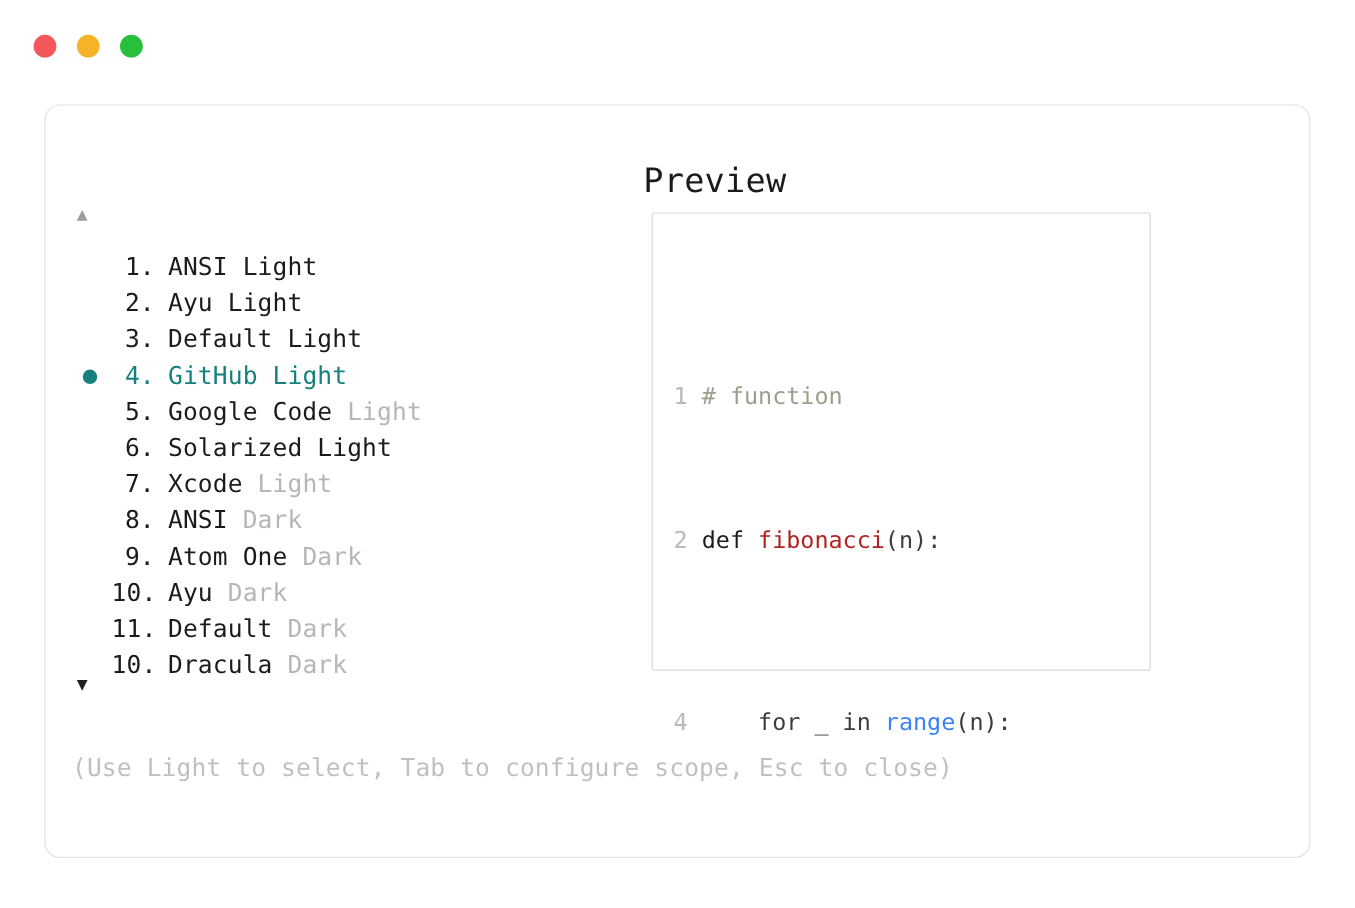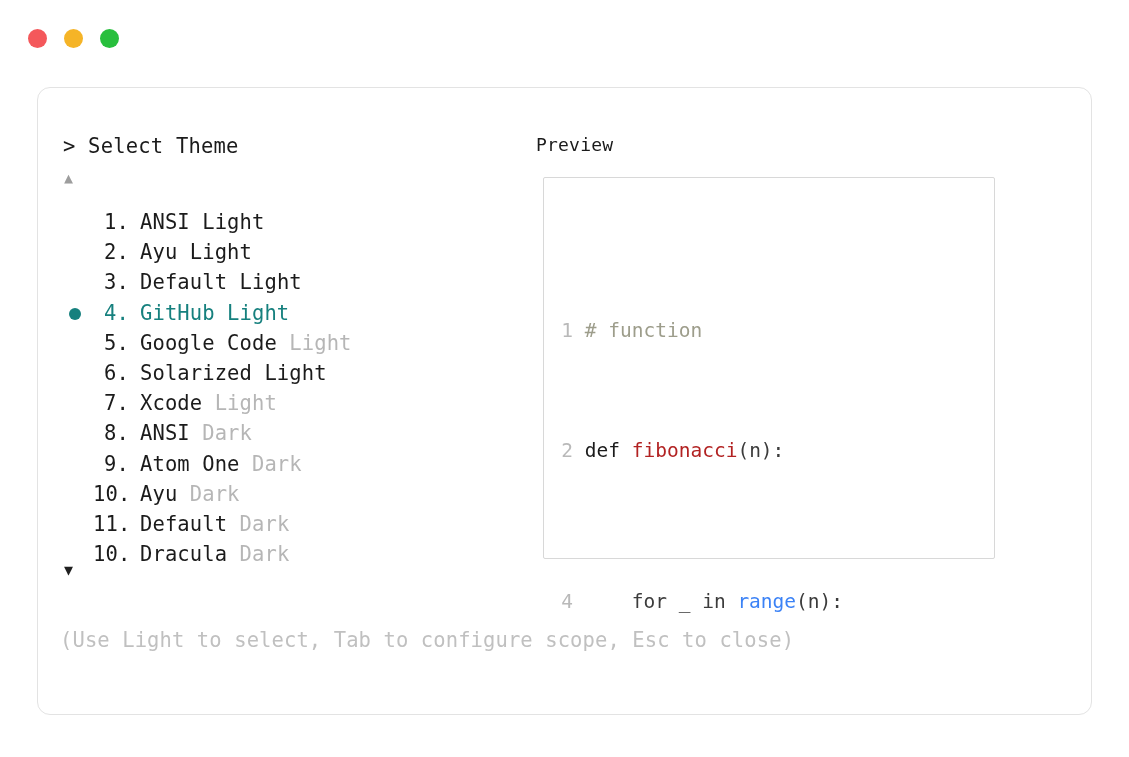--- a/index.html
+++ b/index.html
@@ -61,21 +61,21 @@
     top: 46px;
     font-size: 20.5px;
     letter-spacing: 0.2px;
     color: #1b1b1b;
     white-space: pre;
   }
   .preview-header {
     position: absolute;
     left: 498px;
     top: 46px;
-    font-size: 18px;
+    font-size: 28px;
     letter-spacing: 0.2px;
     color: #1b1b1b;
     white-space: pre;
   }
 
   
   .list-col {
     position: absolute;
     left: 25px;
     top: 80px;
@@ -147,21 +147,21 @@
     color: #c0c0c0;
     white-space: pre;
     letter-spacing: 0.1px;
   }
 
   
   .preview-panel {
     position: absolute;
     left: 505px;
     top: 89px;
-    width: 452px;
+    width: 416px;
     height: 382px;
     box-sizing: border-box;
     background: #ffffff;
     border: 1.6px solid #d8d8d8;
     border-radius: 2px;
   }
   .code {
     position: absolute;
     left: 16px;
     top: 47px;
@@ -193,21 +193,20 @@
   <div class="dots">
     <span class="dot" style="background:#f4585b"></span>
     <span class="dot" style="background:#f5b427"></span>
     <span class="dot" style="background:#28bf3d"></span>
   </div>
 </div>
 
 <div class="card">
   <div class="card-inner">
 
-    <div class="prompt-header">&gt; Select Theme</div>
     <div class="preview-header">Preview</div>
 
     <div class="list-col">
       <div class="scroll-arrow up">▲</div>
       <ul class="theme-list" id="theme-list">
           <li class="theme-row"><span class="bullet-cell"></span><span class="num-cell">1.</span><span class="name-cell">ANSI</span><span class="suffix-strong"> Light</span></li>
           <li class="theme-row"><span class="bullet-cell"></span><span class="num-cell">2.</span><span class="name-cell">Ayu</span><span class="suffix-strong"> Light</span></li>
           <li class="theme-row"><span class="bullet-cell"></span><span class="num-cell">3.</span><span class="name-cell">Default</span><span class="suffix-strong"> Light</span></li>
           <li class="theme-row selected"><span class="bullet-cell"><span class="bullet" style="background: rgb(22, 128, 126);"></span></span><span class="num-cell">4.</span><span class="name-cell">GitHub</span><span class="suffix-strong"> Light</span></li>
           <li class="theme-row"><span class="bullet-cell"></span><span class="num-cell">5.</span><span class="name-cell">Google Code</span><span class="suffix-dim"> Light</span></li>

